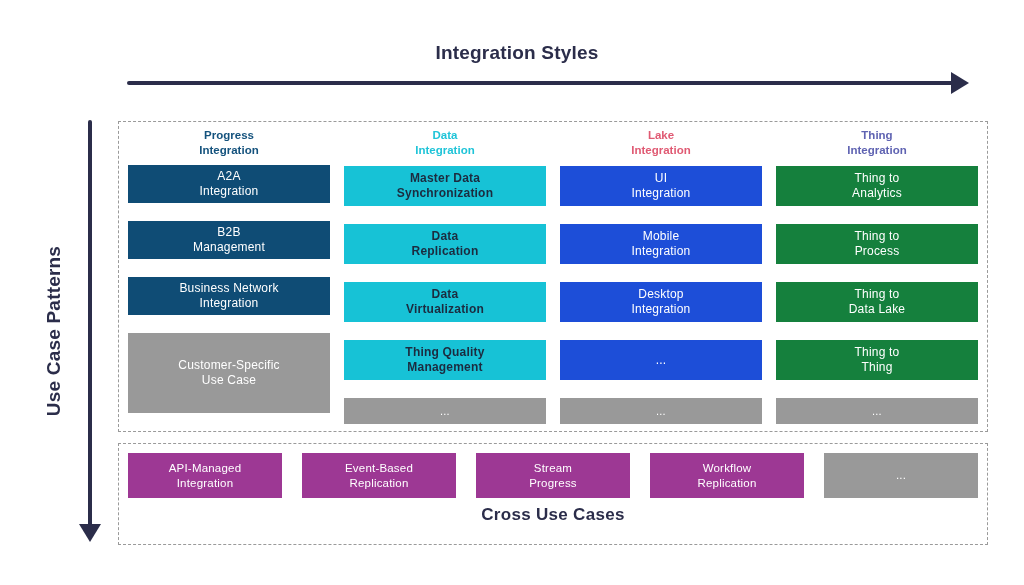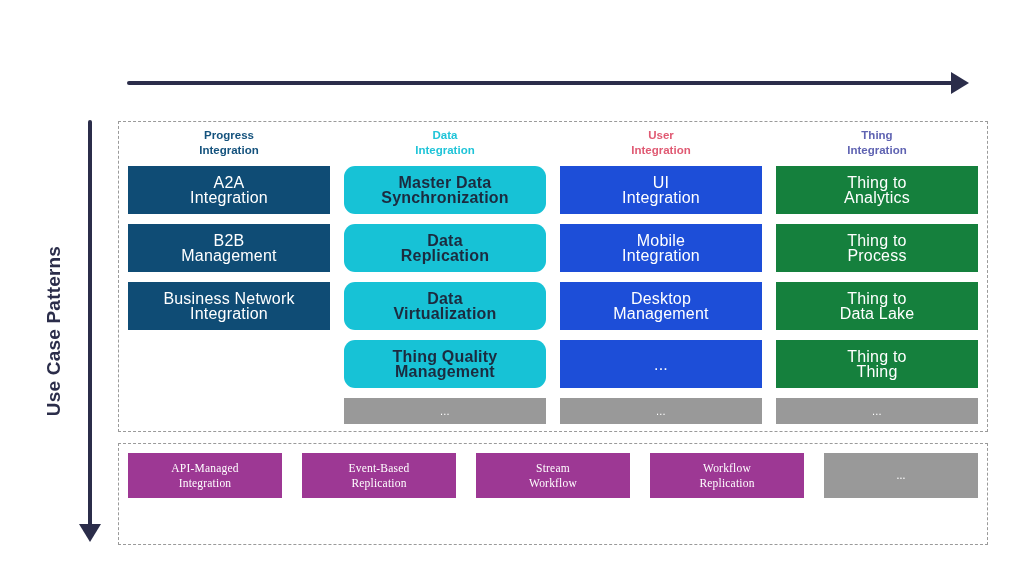--- a/index.html
+++ b/index.html
@@ -49,92 +49,95 @@
   .col { flex:1; display:flex; flex-direction:column; min-width:0; }
   .col-header {
     height:32px; margin:2px 0 6px 0; text-align:center;
     font-size:11.5px; font-weight:700; line-height:15px; white-space:pre-line;
   }
   .h-navy   { color:#14527D; }
   .h-cyan   { color:#1FC4D8; }
   .h-pink   { color:#E05A73; }
   .h-purple { color:#5F63B2; }
   .cell {
-    height:48px; margin-bottom:10px; display:flex; align-items:center; justify-content:center;
-    text-align:center; font-size:16px; font-weight:500; line-height:15px;
+    height:40px; margin-bottom:18px; display:flex; align-items:center; justify-content:center;
+    text-align:center; font-size:12px; font-weight:500; line-height:15px;
     white-space:pre-line; color:#ffffff; letter-spacing:.2px;
   }
   .cell.tall  { height:84px; }
   .cell.short { height:26px; margin-bottom:0; font-size:11px; }
   .c-navy    { background:#0F4C75; }
-  .c-cyan    { background:#17C2D6; color:#1C2B3F; font-weight:600;border-radius:11px; }
+  .c-cyan    { background:#17C2D6; color:#1C2B3F; font-weight:600; }
   .c-pink    { background:#1d4ed8; }
   .c-purple  { background:#15803d; }
   .c-gray    { background:#999999; }
   .c-magenta { background:#9D3894; }
   
-  .cross-row { display:flex; gap:20px;font-family:Liberation Serif, serif; }
+  .cross-row { display:flex; gap:20px; }
   .cross-cell {
     flex:1; height:45px; display:flex; align-items:center; justify-content:center;
     text-align:center; font-size:11.5px; font-weight:500; line-height:15px;
     white-space:pre-line; color:#ffffff; letter-spacing:.2px;
   }
   .cross-title {
     margin-top:7px; text-align:center; font-size:17px; font-weight:600; color:#2B2D4A;
     letter-spacing:.3px;
   }
 </style>
 </head>
 <body>
 
 <div class="canvas">
 
+  <div class="top-title">Integration Styles</div>
   <div class="h-arrow-shaft"></div>
   <div class="h-arrow-head"></div>
 
   <div class="v-label">Use Case Patterns</div>
   <div class="v-arrow-shaft"></div>
   <div class="v-arrow-head"></div>
 
   <div class="matrix-rect">
 
     <div class="col">
       <div class="col-header h-navy">Progress
 Integration</div>
       <div class="cell c-navy">A2A
 Integration</div>
       <div class="cell c-navy">B2B
 Management</div>
       <div class="cell c-navy">Business Network
 Integration</div>
+      <div class="cell c-gray tall">Customer-Specific
+Use Case</div>
     </div>
 
     <div class="col">
       <div class="col-header h-cyan">Data
 Integration</div>
       <div class="cell c-cyan">Master Data
 Synchronization</div>
       <div class="cell c-cyan">Data
 Replication</div>
       <div class="cell c-cyan">Data
 Virtualization</div>
       <div class="cell c-cyan">Thing Quality
 Management</div>
       <div class="cell c-gray short">...</div>
     </div>
 
     <div class="col">
-      <div class="col-header h-pink">User
+      <div class="col-header h-pink">Lake
 Integration</div>
       <div class="cell c-pink">UI
 Integration</div>
       <div class="cell c-pink">Mobile
 Integration</div>
       <div class="cell c-pink">Desktop
-Management</div>
+Integration</div>
       <div class="cell c-pink">...</div>
       <div class="cell c-gray short">...</div>
     </div>
 
     <div class="col">
       <div class="col-header h-purple">Thing
 Integration</div>
       <div class="cell c-purple">Thing to
 Analytics</div>
       <div class="cell c-purple">Thing to
@@ -148,20 +151,21 @@
 
   </div>
 
   <div class="cross-rect">
     <div class="cross-row">
       <div class="cross-cell c-magenta">API-Managed
 Integration</div>
       <div class="cross-cell c-magenta">Event-Based
 Replication</div>
       <div class="cross-cell c-magenta">Stream
-Workflow</div>
+Progress</div>
       <div class="cross-cell c-magenta">Workflow
 Replication</div>
       <div class="cross-cell c-gray">...</div>
     </div>
+    <div class="cross-title">Cross Use Cases</div>
   </div>
 
 </div>
 
 </body></html>

